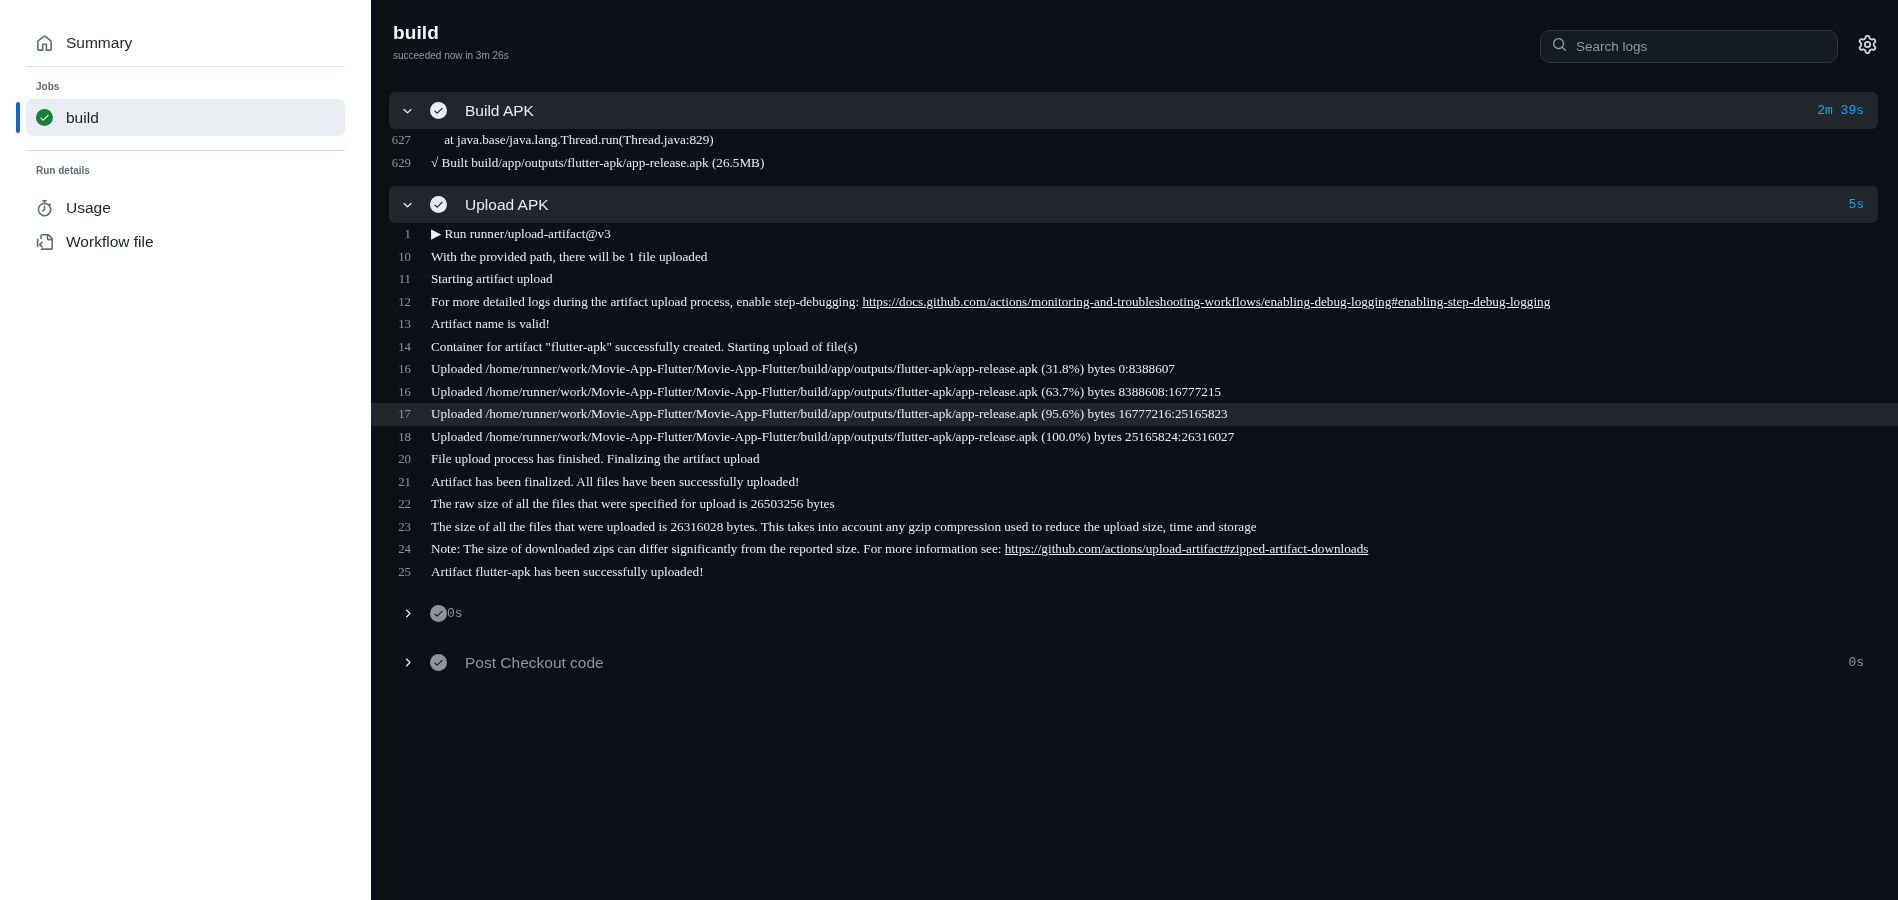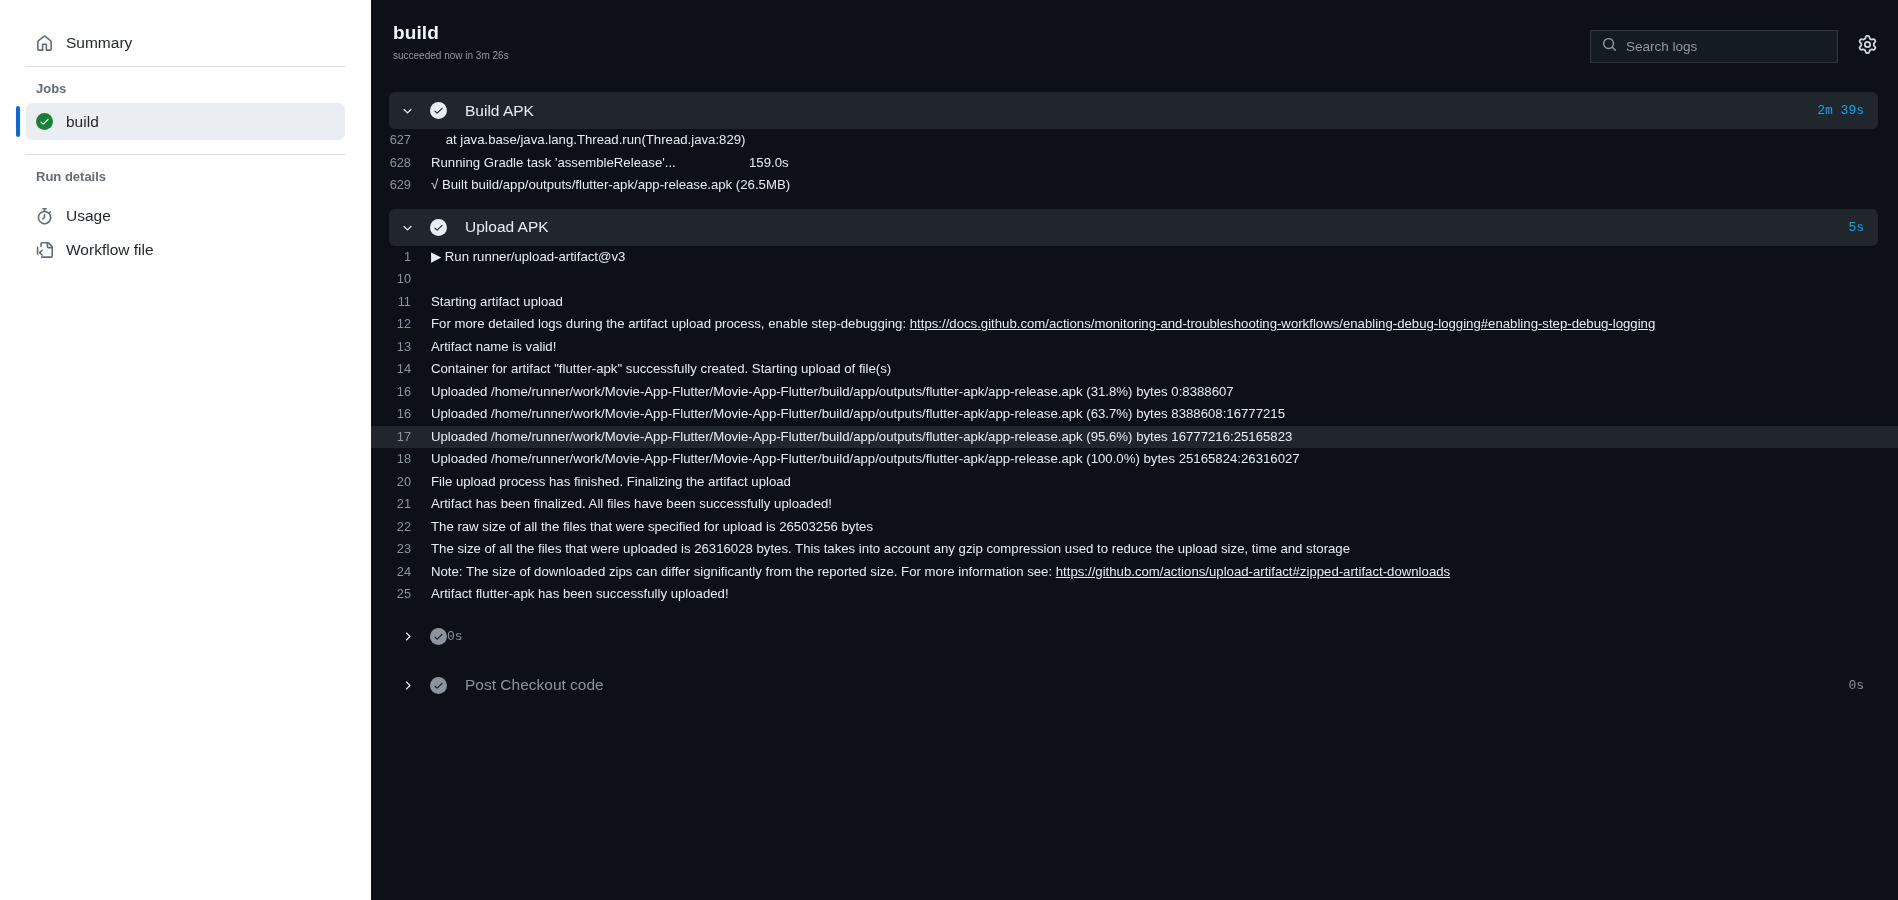--- a/index.html
+++ b/index.html
@@ -20,21 +20,21 @@
   .side-row {
     display:flex; align-items:flex-end; gap:13px;
     height:34px; padding:0 10px; border-radius:6px;
     color:#1f2328; font-size:15.5px;
     cursor:pointer; position:relative;
   }
   .side-row .ico { width:17px; height:17px; display:flex; align-items:center; justify-content:center; flex-shrink:0; }
   .side-row .ico svg { width:17px; height:17px; fill:#636c76; }
   .divider { height:1px; background:#d8dee4; margin:14px 0 14px 0; }
   .group-label {
-    font-size:13px; font-weight:600; color:#636c76;
+    font-size:10px; font-weight:600; color:#636c76;
     padding:0 10px; margin-bottom:7px;
   }
   .job-row {
     display:flex; align-items:center; gap:13px;
     height:37px; padding:0 10px; border-radius:6px;
     background:#eaeef2; color:#1f2328; font-size:15.5px;
     cursor:pointer; position:relative; font-weight:400;
   }
   .job-row::before {
     content:""; position:absolute; left:-10px; top:3px;
@@ -51,22 +51,22 @@
   }
   .log-header {
     height:92px; flex-shrink:0; display:flex; align-items:flex-start;
     padding: 22px 20px 0 22px; position:relative;
   }
   .hdr-left { flex:1; }
   .hdr-title { color:#f0f6fc; font-size:19px; font-weight:700; letter-spacing:.1px; }
   .hdr-sub { color:#9198a1; font-size:10px; margin-top:6px; }
   .hdr-right { display:flex; align-items:center; gap:18px; padding-top:8px; }
   .search-box {
-    width:248px; height:33px; background:#151b23;
-    border:1px solid #30363d; border-radius:0;
+    width:298px; height:33px; background:#151b23;
+    border:1px solid #30363d; border-radius:10px;
     display:flex; align-items:center; gap:9px; padding:0 11px;
   }
   .search-box svg { width:15px; height:15px; fill:#9198a1; flex-shrink:0; }
   .search-box input {
     background:transparent; border:none; outline:none;
     color:#e6edf3; font-size:13.5px; font-family:"Liberation Sans", sans-serif;
     width:100%;
   }
   .search-box input::placeholder { color:#9198a1; }
   .gear-btn { width:22px; height:22px; display:flex; align-items:center; justify-content:center; cursor:pointer; }
@@ -89,21 +89,21 @@
     margin-left:14px; flex-shrink:0;
   }
   .step-check svg { width:11px; height:11px; fill:#0d1117; }
   .step-header.collapsed .step-check { background:#8b949e; }
   .step-header.collapsed .step-check svg { fill:#0d1117; }
   .step-name { color:#e6edf3; font-size:15.5px; margin-left:18px; flex:1; }
   .step-header.collapsed .step-name { color:#8b949e; }
   .step-dur { color:#0ea5e9; font-size:13px; font-family:"Liberation Mono", monospace; }
   .step-header.collapsed .step-dur { color:#8b949e; }
 
-  .lines { font-family:Liberation Sans, sans-serif; font-size:13.2px; }
+  .lines { font-family:Liberation Serif, serif; font-size:13.2px; }
   .line {
     display:flex; align-items:flex-start;
     padding:2px 0 2px 0; line-height:18.5px;
     min-height:21px;
   }
   .line.hl { background:#21262d; }
   .ln-no {
     width:60px; min-width:60px; text-align:right;
     color:#8b949e; padding-right:20px; user-select:none;
     font-size:12.8px;
@@ -205,24 +205,20 @@
           </span>
           <span class="step-name">Build APK</span>
           <span class="step-dur">2m 39s</span>
         </div>
         <div class="lines">
           <div class="line">
             <span class="ln-no">627</span>
             <span class="ln-txt">    at java.base/java.lang.Thread.run(Thread.java:829)</span>
           </div>
           <div class="line">
-            <span class="ln-no">628</span>
-            <span class="ln-txt">Running Gradle task 'assembleRelease'...                    159.0s</span>
-          </div>
-          <div class="line">
             <span class="ln-no">629</span>
             <span class="ln-txt">√ Built build/app/outputs/flutter-apk/app-release.apk (26.5MB)</span>
           </div>
         </div>
         <div class="sep"></div>
         <div class="step-header">
           <span class="chev">
             <svg viewBox="0 0 16 16">
               <path d="M12.78 6.22a.75.75 0 0 1 0 1.06l-4.25 4.25a.75.75 0 0 1-1.06 0L3.22 7.28a.75.75 0 1 1 1.06-1.06L8 9.94l3.72-3.72a.75.75 0 0 1 1.06 0Z"></path>
             </svg>
@@ -235,20 +231,21 @@
           <span class="step-name">Upload APK</span>
           <span class="step-dur">5s</span>
         </div>
         <div class="lines">
           <div class="line">
             <span class="ln-no">1</span>
             <span class="ln-txt">▶ Run runner/upload-artifact@v3</span>
           </div>
           <div class="line">
             <span class="ln-no">10</span>
+            <span class="ln-txt">With the provided path, there will be 1 file uploaded</span>
           </div>
           <div class="line">
             <span class="ln-no">11</span>
             <span class="ln-txt">Starting artifact upload</span>
           </div>
           <div class="line">
             <span class="ln-no">12</span>
             <span class="ln-txt">For more detailed logs during the artifact upload process, enable step-debugging: <a href="#">https://docs.github.com/actions/monitoring-and-troubleshooting-workflows/enabling-debug-logging#enabling-step-debug-logging</a></span>
           </div>
           <div class="line">

